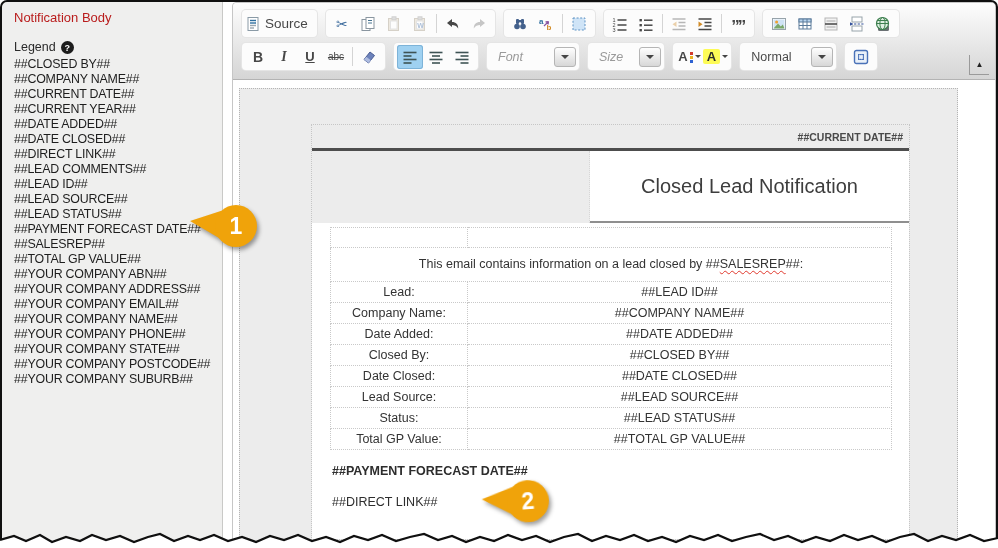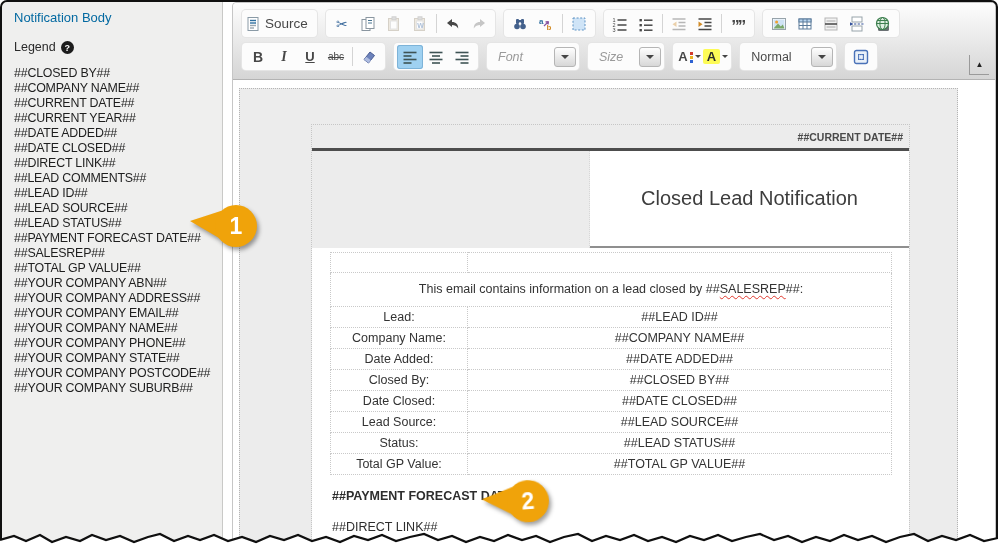--- a/index.html
+++ b/index.html
@@ -11,22 +11,22 @@
   
   .shot-border {
     position:absolute; inset:0; border:2px solid #101010; border-radius:7px 7px 0 0;
     pointer-events:none; z-index:50;
   }
   
   .sidebar {
     position:absolute; left:2px; top:2px; bottom:0; width:221px;
     background:#efefee; border-right:1px solid #c9c9c7; padding:8px 12px; z-index:2;
   }
-  .sidebar-title { font-size:13px; color:#0369a1; margin-bottom:15px; }
-  .legend-row { display:flex; align-items:flex-end; gap:5px; margin-bottom:12px; }
+  .sidebar-title { font-size:13px; color:#b91c1c; margin-bottom:15px; }
+  .legend-row { display:flex; align-items:flex-end; gap:5px; margin-bottom:3px; }
   .legend-label { font-size:12.5px; color:#2a2a2a; }
   .help-icon {
     width:13px; height:13px; border-radius:50%; background:#1c1c1c; color:#fff;
     font-size:9px; font-weight:bold; display:flex; align-items:center; justify-content:center;
     cursor:pointer;
   }
   .token { font-size:12.4px; line-height:15px; color:#1e1e1e; white-space:nowrap; letter-spacing:-0.2px; }
   
   .editor-panel {
     position:absolute; left:232px; top:2px; right:2px; bottom:0;
@@ -80,21 +80,21 @@
   .editable {
     position:absolute; left:6px; top:7px; width:719px; bottom:-2px;
     background:#ececec; border:1px dotted #b4b4b4;
   }
   .email { position:absolute; left:71px; top:35px; width:599px; border:1px dotted #c6c6c6; }
   .hdr-band {
     height:26px; background:#ececec; border-bottom:3px solid #4d4d4d;
     font-size:10.5px; font-weight:bold; color:#4a4a4a; text-align:right;
     line-height:25px; padding-right:6px;
   }
-  .logo-row { display:flex; height:97px; }
+  .logo-row { display:flex; height:72px; }
   .logo-cell { width:278px; background:#ececec; border-right:1px dotted #d7d7d7;}
   .title-cell {
     flex:1; background:#fff; border-bottom:2px solid #8f8f8f;
     display:flex; align-items:center; justify-content:center;
     font-size:20px; color:#3d3d3d;
   }
   .email-body { background:#fff; padding:4px 18px 30px 18px; }
   table.fields { border-collapse:collapse; width:562px;text-align:center; }
   table.fields td { border:1px dotted #c9c9c9; font-size:12.5px; color:#333; }
   td.spacer { height:20px; }

